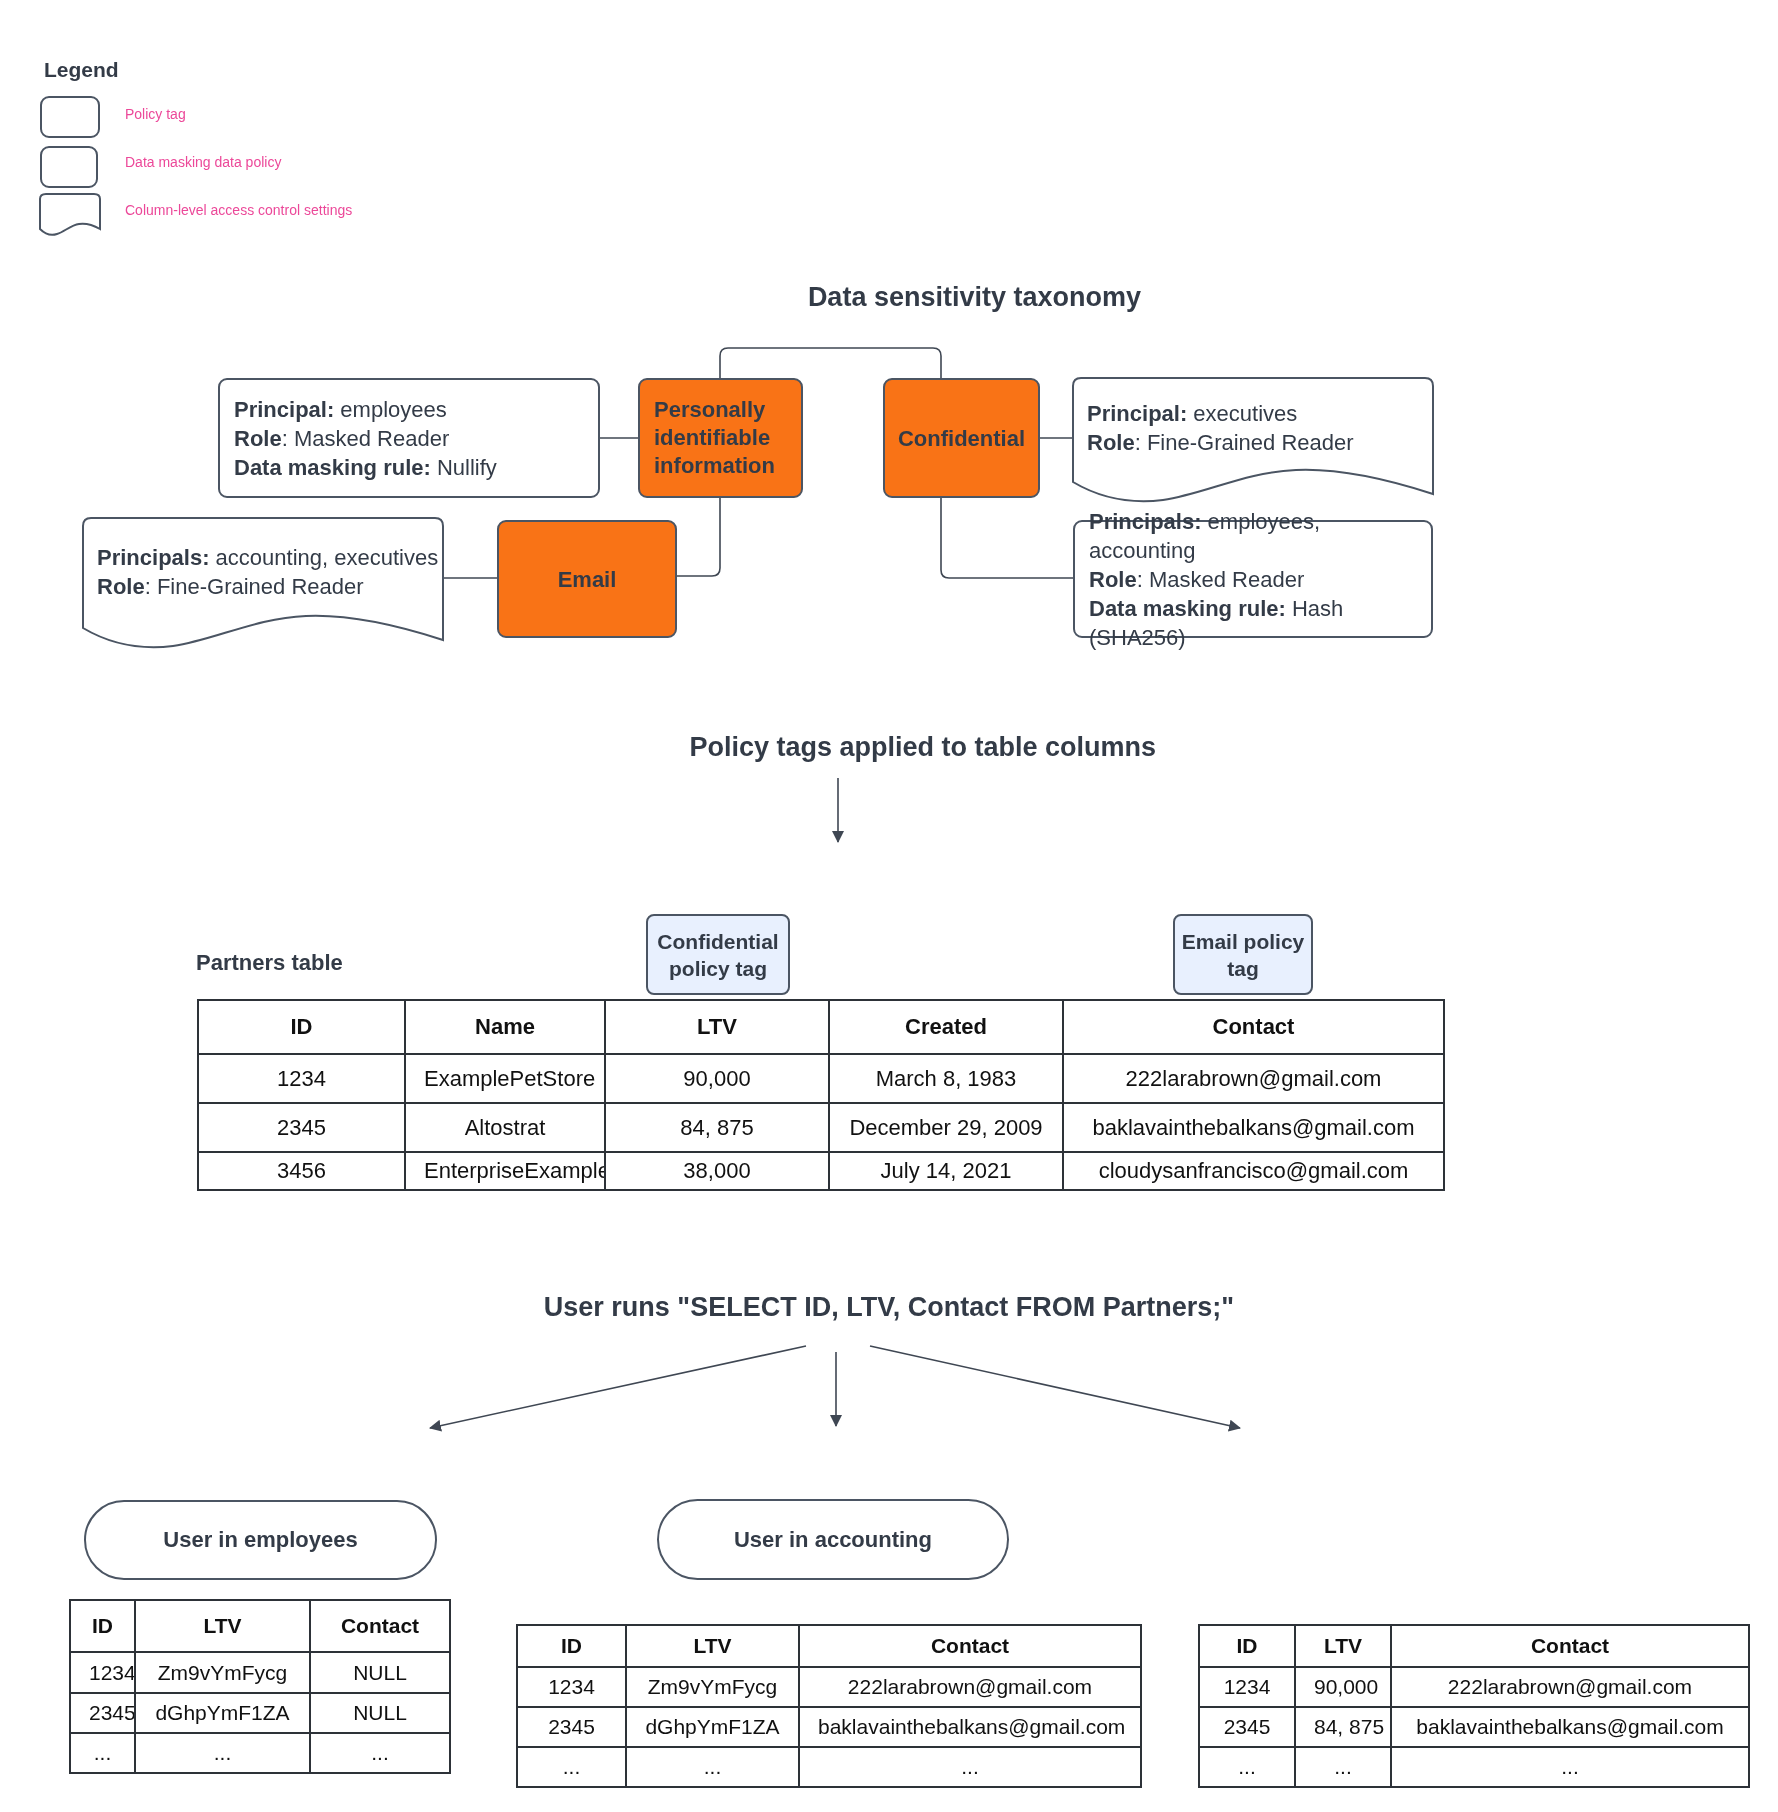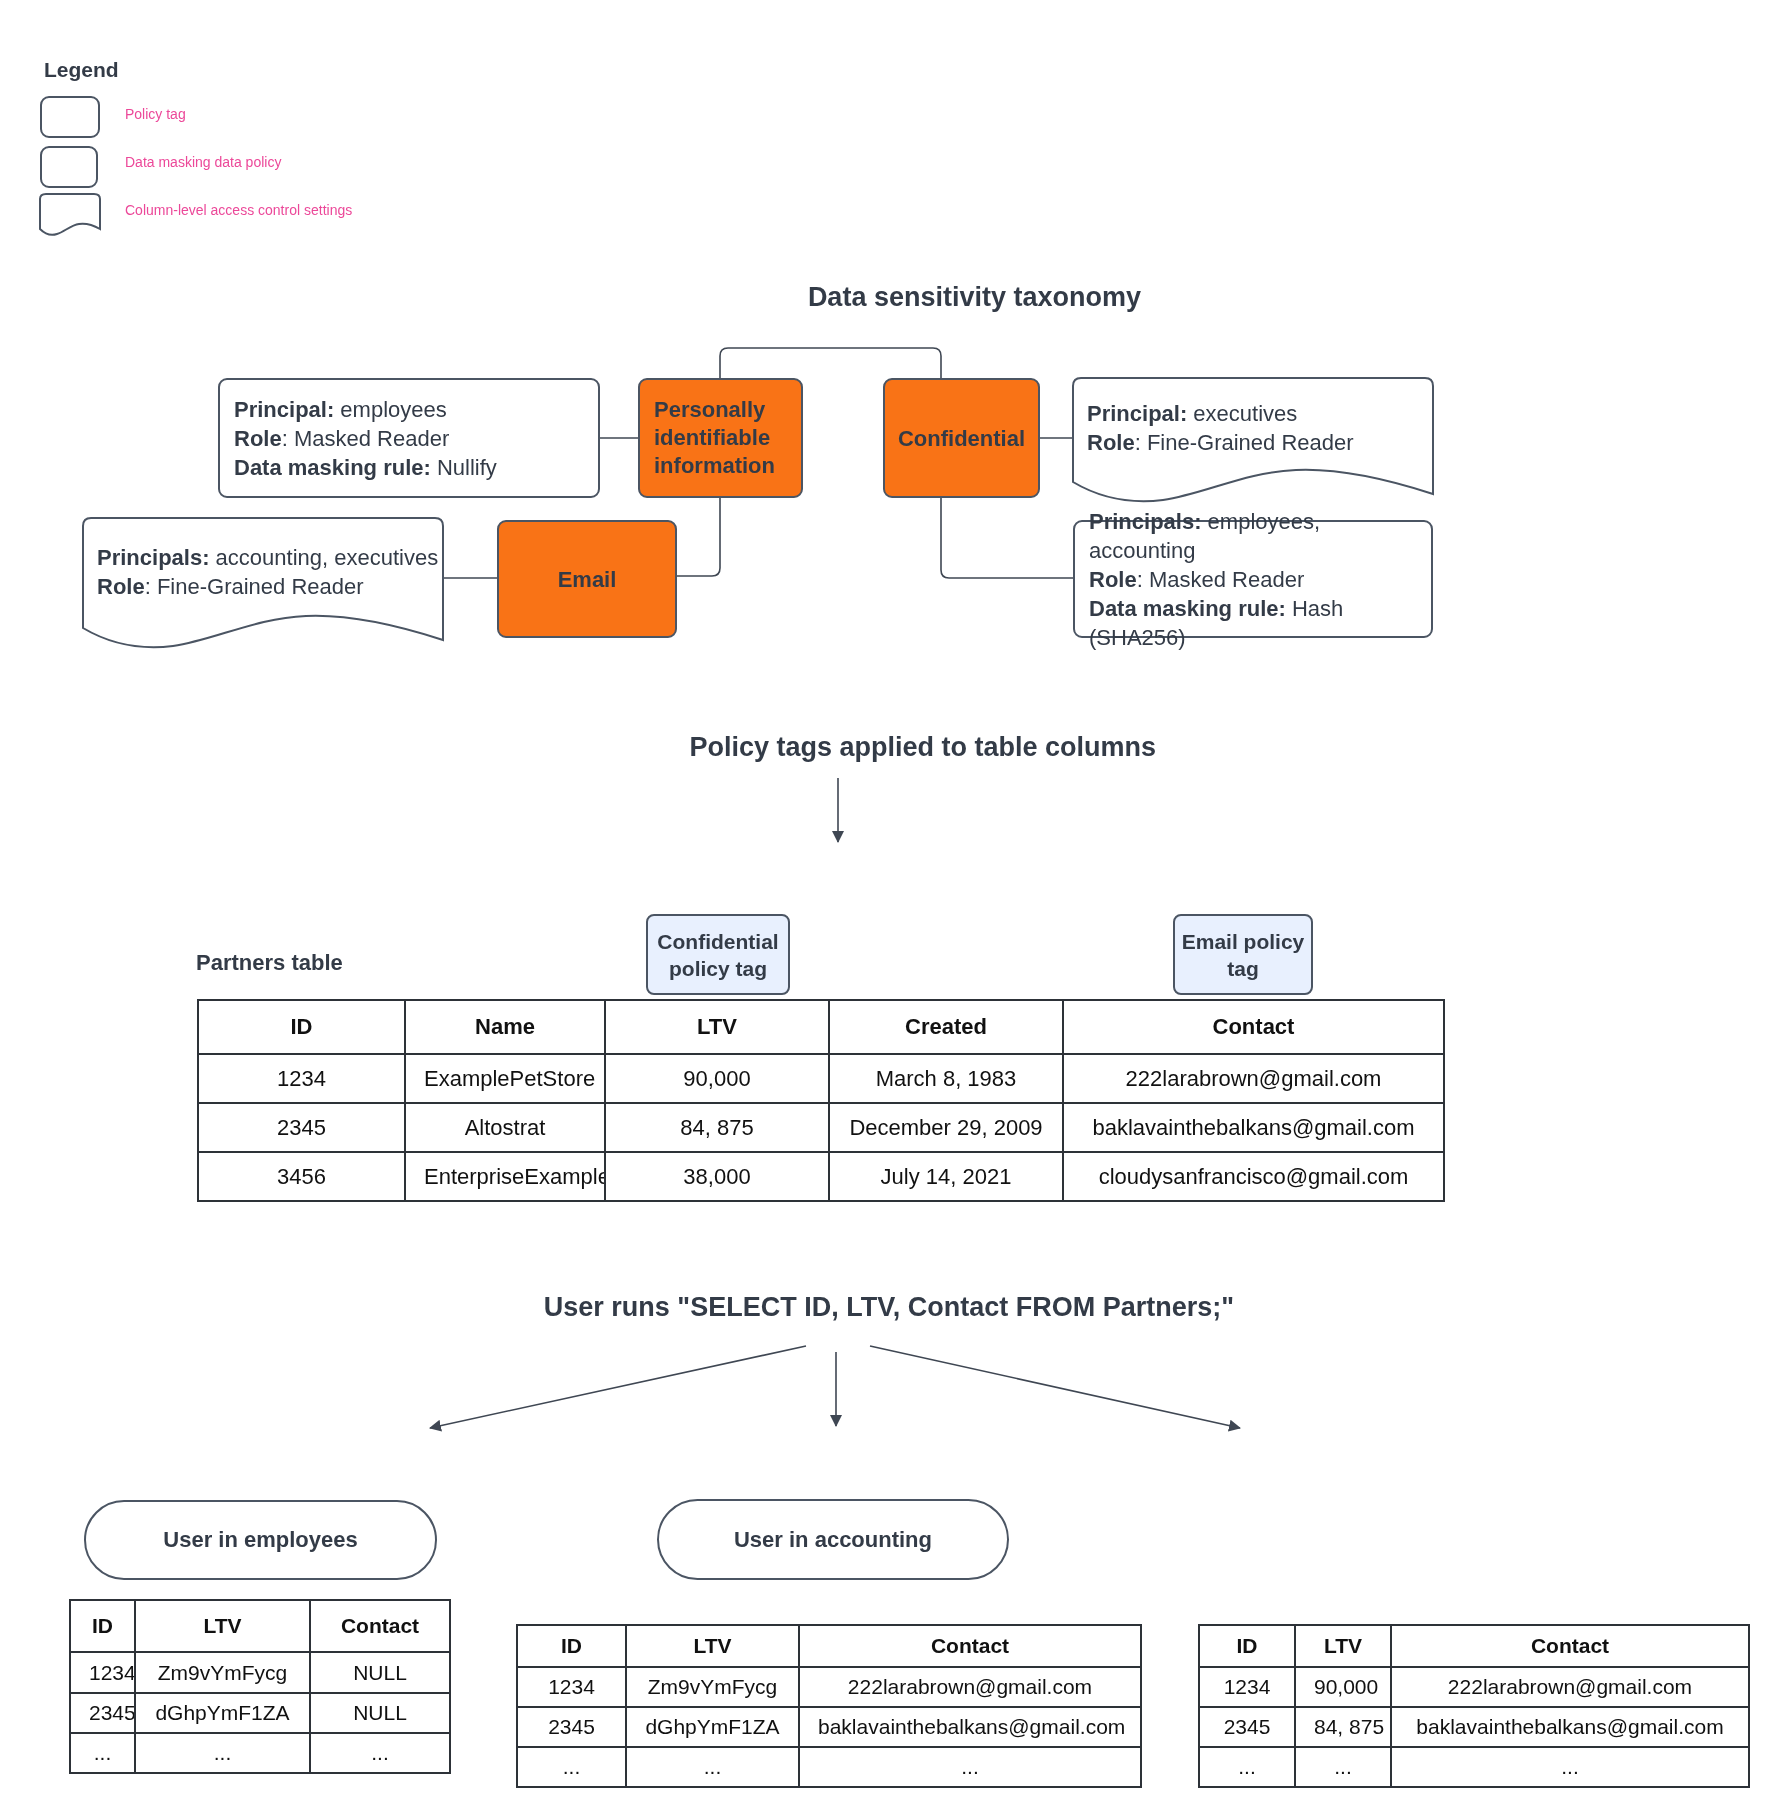--- a/index.html
+++ b/index.html
@@ -157,21 +157,21 @@
       <td>March 8, 1983</td>
       <td>222larabrown@gmail.com</td>
     </tr>
     <tr style="height:49px;">
       <td>2345</td>
       <td>Altostrat</td>
       <td>84, 875</td>
       <td>December 29, 2009</td>
       <td>baklavainthebalkans@gmail.com</td>
     </tr>
-    <tr style="height:49px;">
+    <tr style="height:38px;">
       <td>3456</td>
       <td>EnterpriseExample</td>
       <td>38,000</td>
       <td>July 14, 2021</td>
       <td>cloudysanfrancisco@gmail.com</td>
     </tr>
   </tbody>
     </table>
 
   <div class="big-title" style="left:434px;top:1292px;width:800px;">User runs "SELECT ID, LTV, Contact FROM Partners;"</div>

